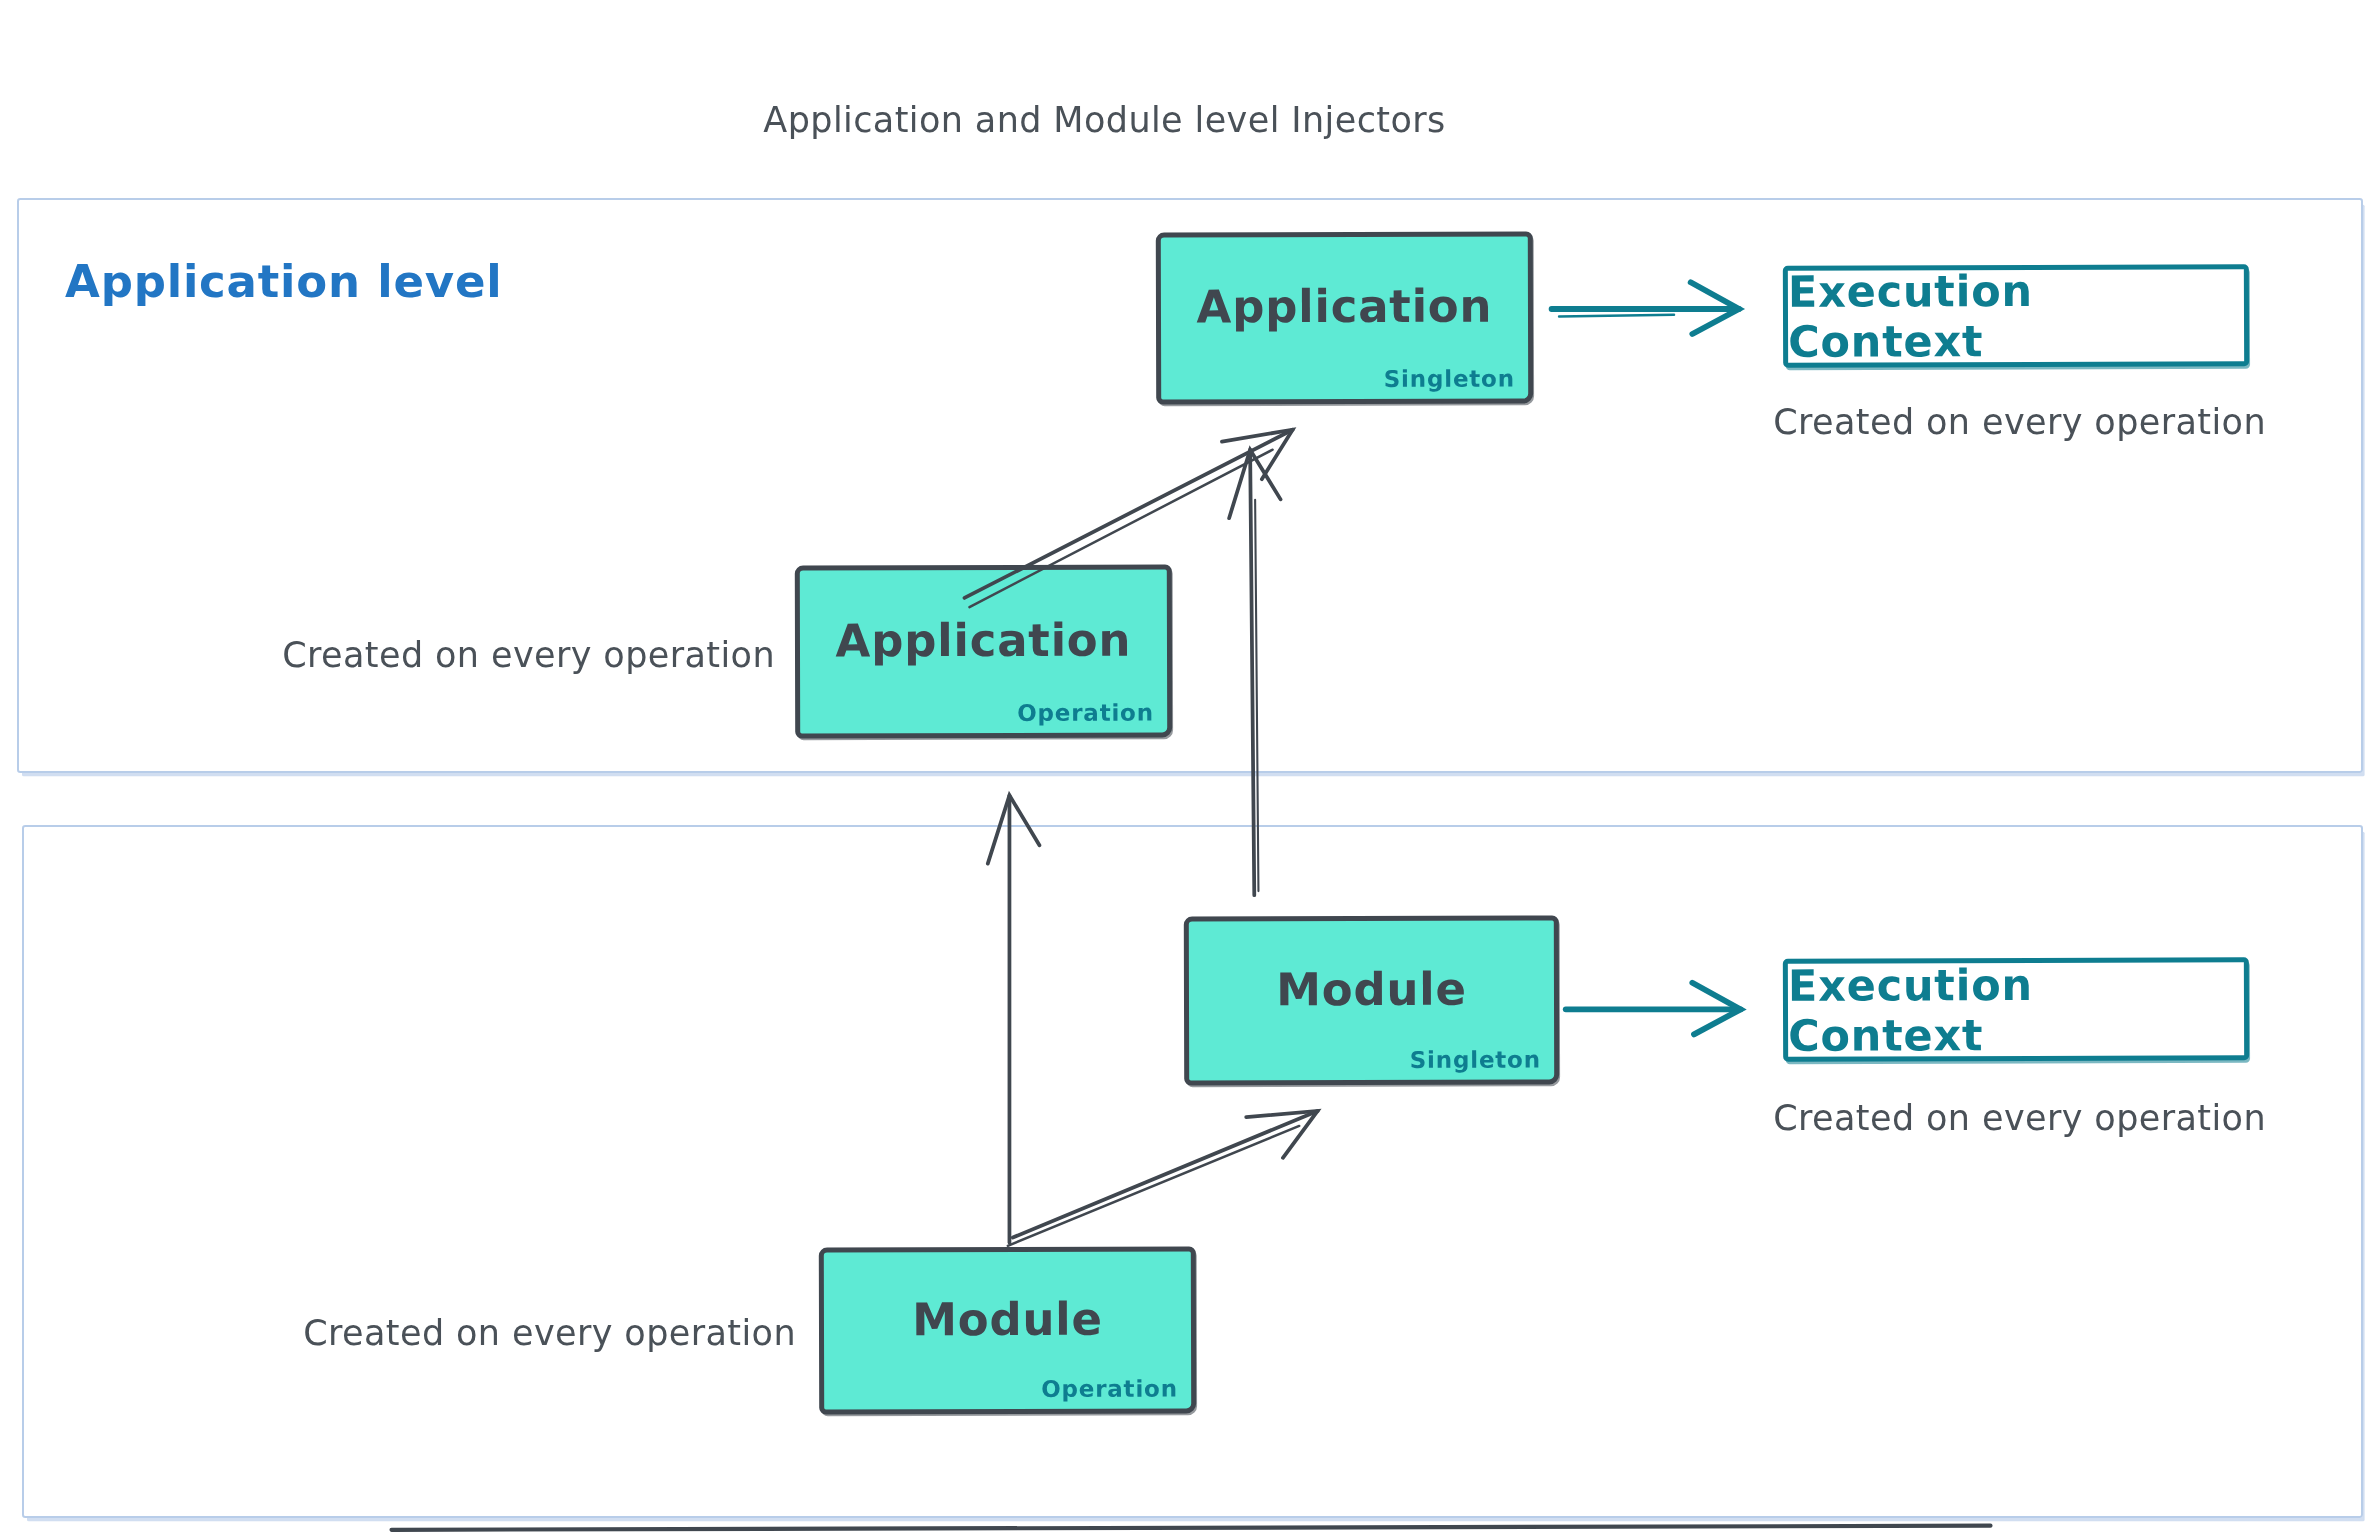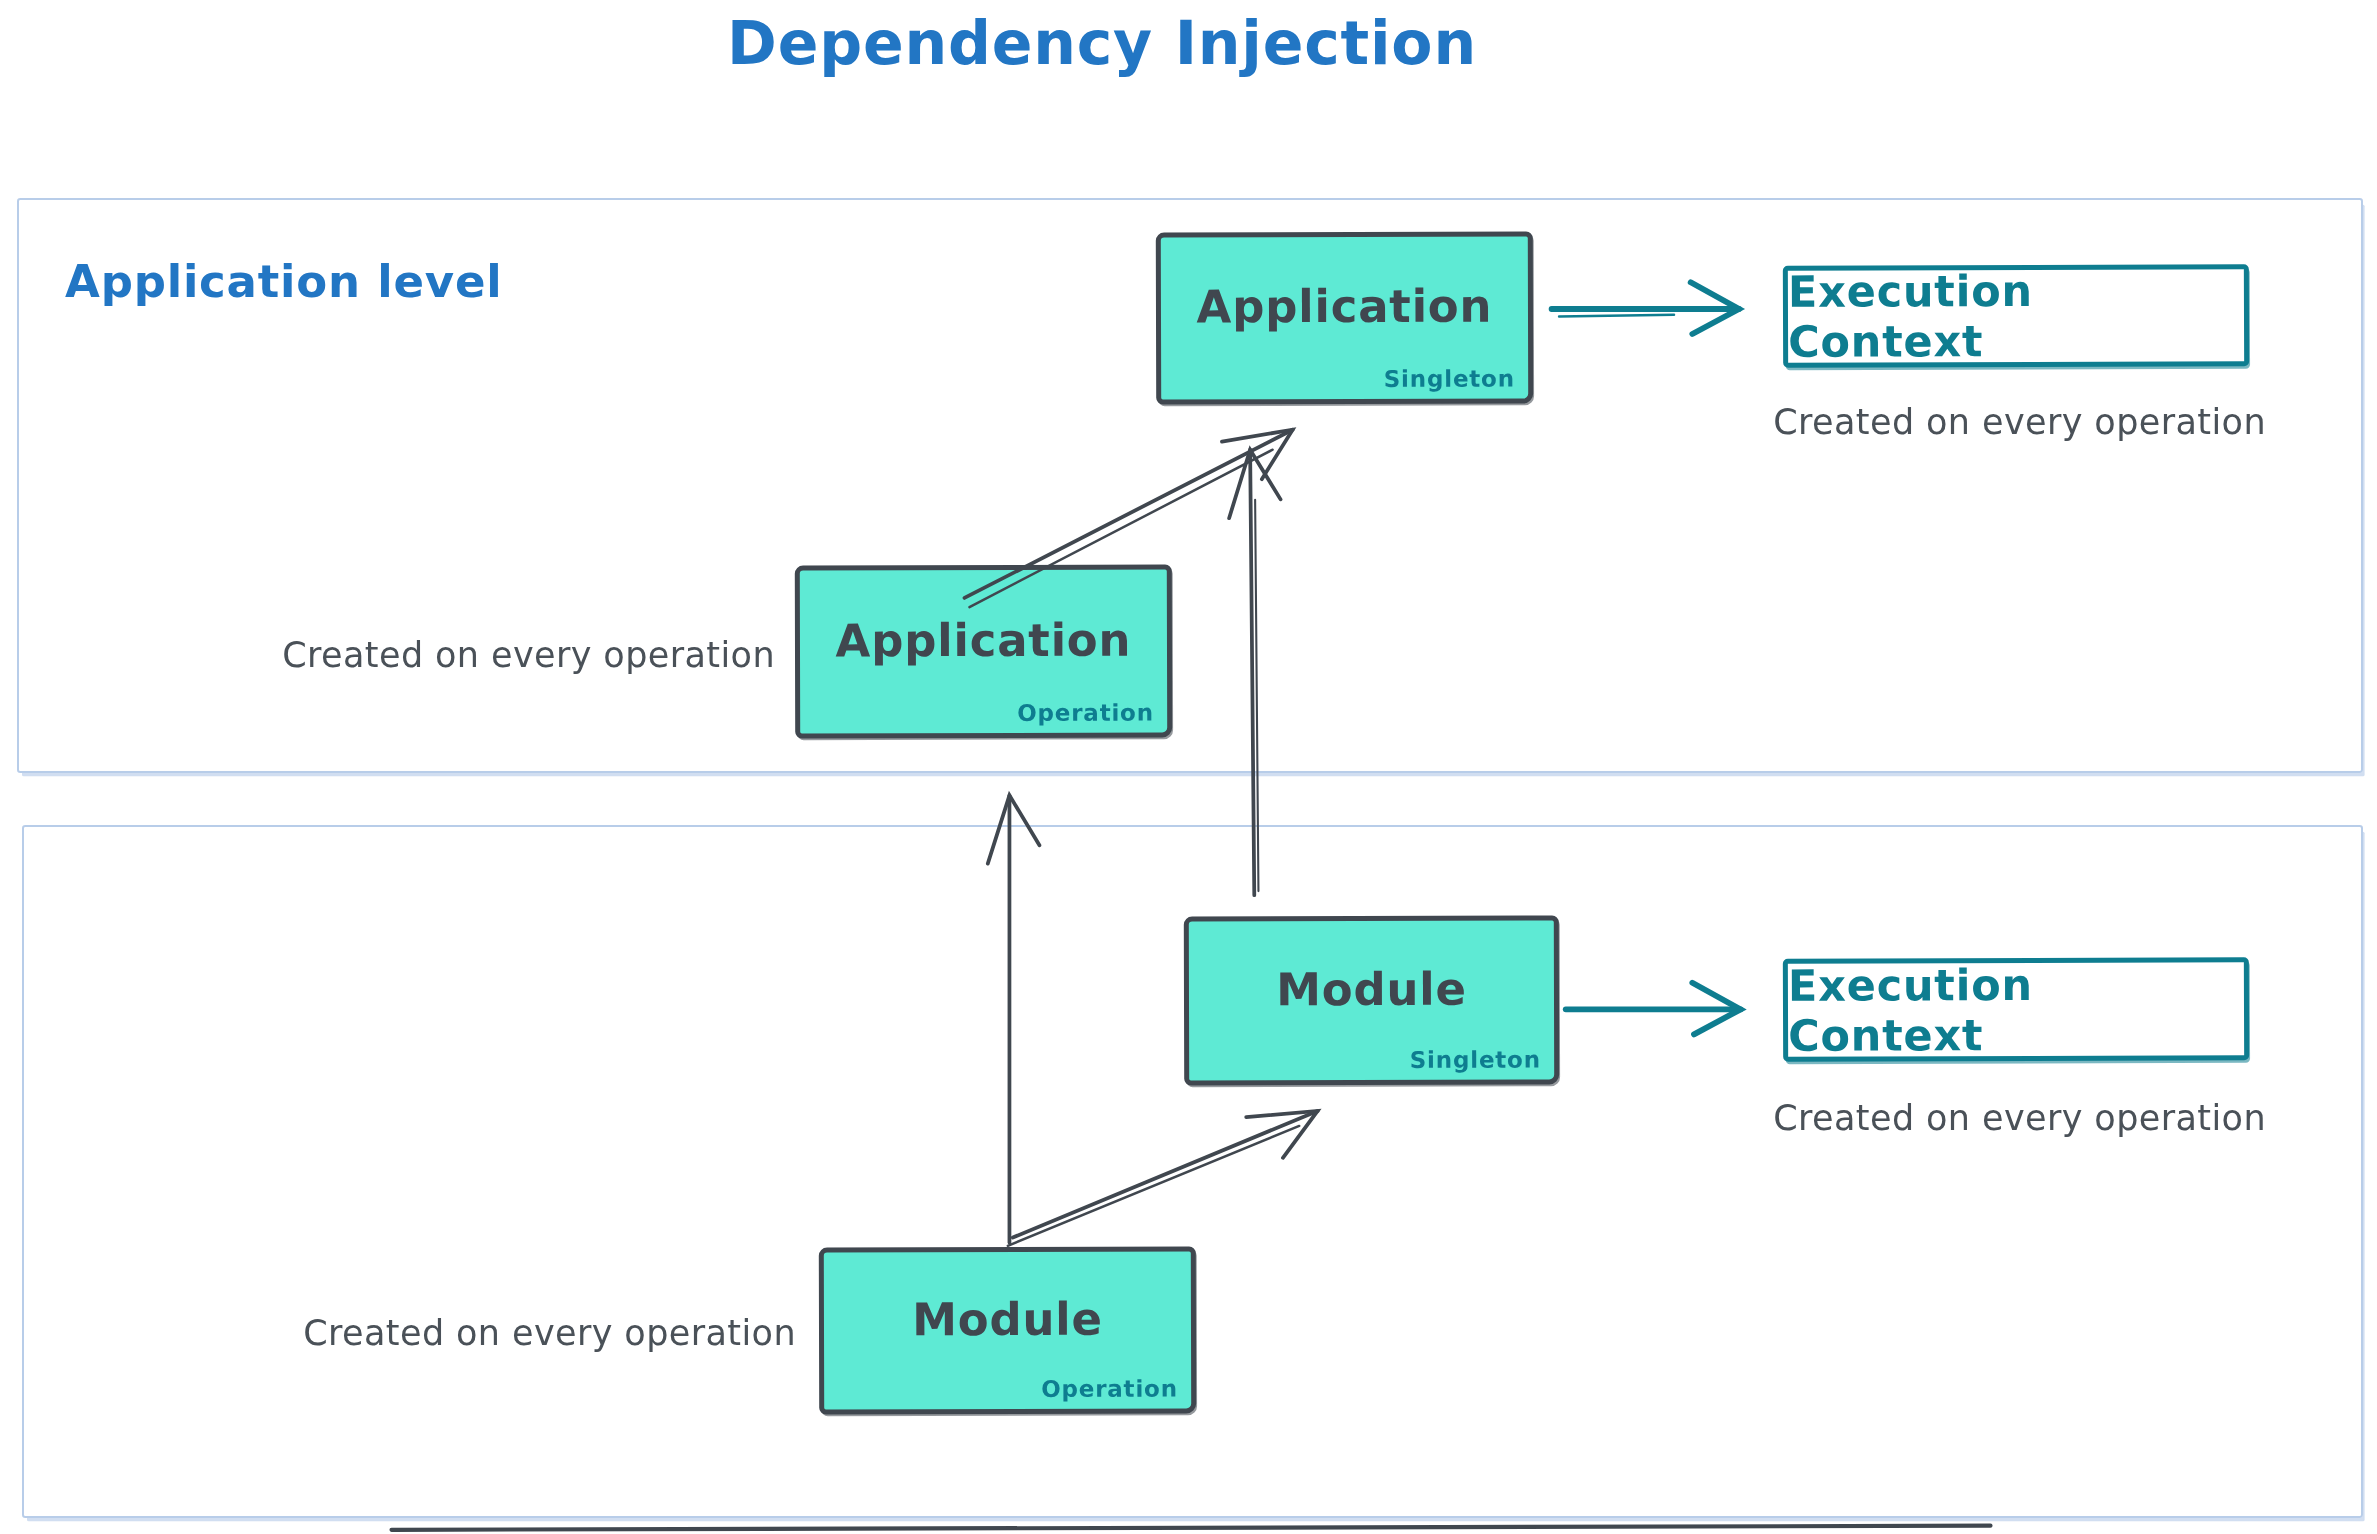--- a/index.html
+++ b/index.html
@@ -60,21 +60,21 @@
   svg.arrows{position:absolute;left:0;top:0;width:2377px;height:1534px;
     pointer-events:none;}
   .stroke-dark{stroke:var(--dark);fill:none;stroke-linecap:round;}
   .stroke-teal{stroke:var(--teal);fill:none;stroke-linecap:round;}
 </style>
 </head>
 <body>
 
 <div class="stage">
 
-  <div class="title">Dependency Injection</div>
+  <div class="subtitle">Application and Module level Injectors</div>
 
   <div class="level-container c-app"></div>
   <div class="level-label l-app">Application level</div>
 
   <div class="level-container c-mod"></div>
 
   <div class="node n-app-singleton">
     <span class="main">Application</span>
     <span class="scope">Singleton</span>
   </div>

